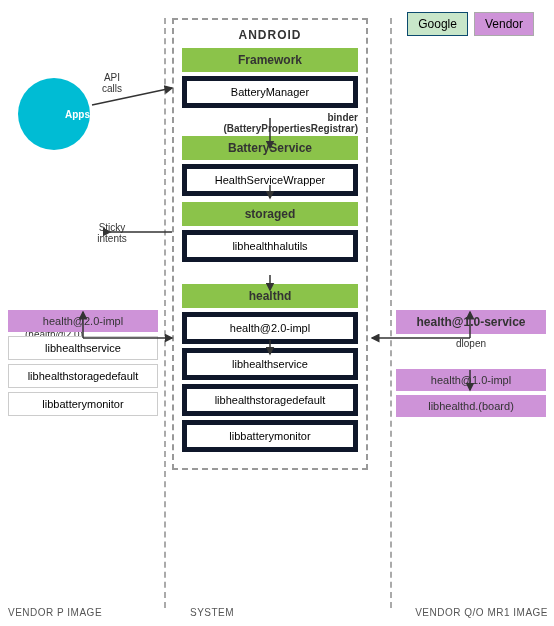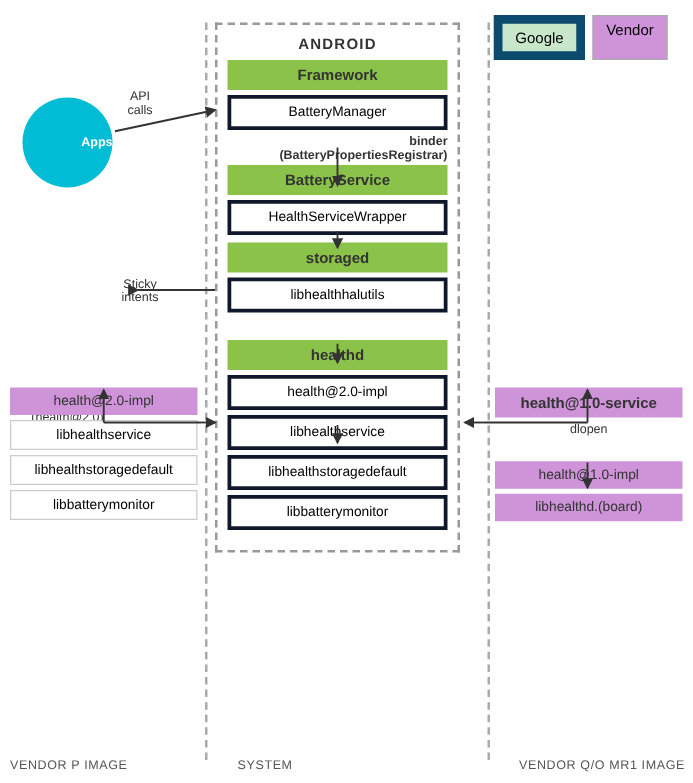--- a/index.html
+++ b/index.html
@@ -22,21 +22,21 @@
     
     .top-labels {
       position: absolute;
       top: 12px;
       right: 20px;
       display: flex;
       gap: 6px;
     }
     .label-google {
       background: #c8e6c9;
-      border: 7px solid #0c4a6e;
+      border: 1px solid #0c4a6e;
       padding: 4px 10px;
       font-size: 12px;
     }
     .label-vendor {
       background: #ce93d8;
       border: 1px solid #aaa;
       padding: 4px 10px;
       font-size: 12px;
     }
 
@@ -106,21 +106,21 @@
       background: #8bc34a;
       color: #333;
       font-weight: bold;
       font-size: 12px;
       text-align: center;
       padding: 5px 4px;
       margin-bottom: 4px;
     }
     .white-block {
       background: white;
-      border: 3px solid #0f172a;
+      border: 5px solid #0f172a;
       text-align: center;
       padding: 5px 4px;
       font-size: 11px;
       margin-bottom: 4px;
     }
 
     
     .vendor-p-column {
       position: absolute;
       top: 310px;

